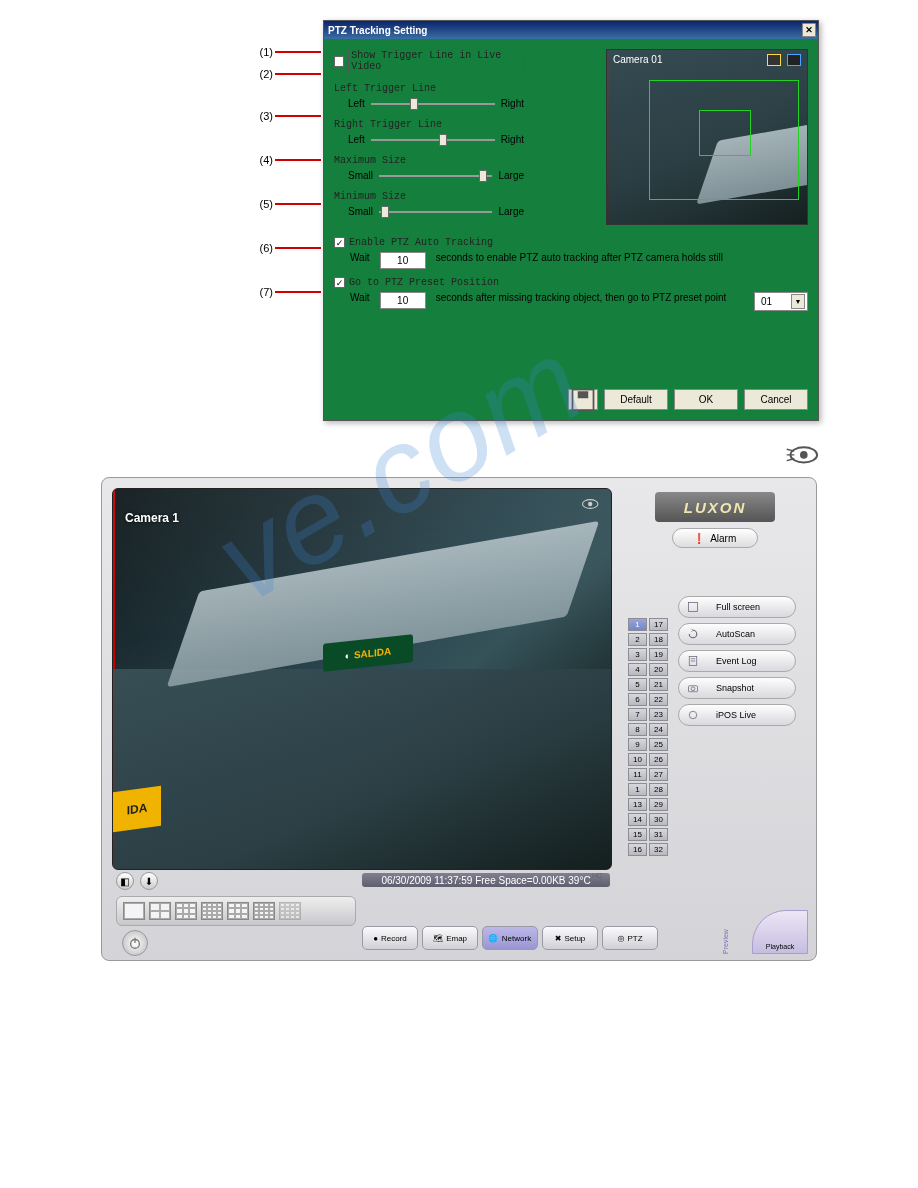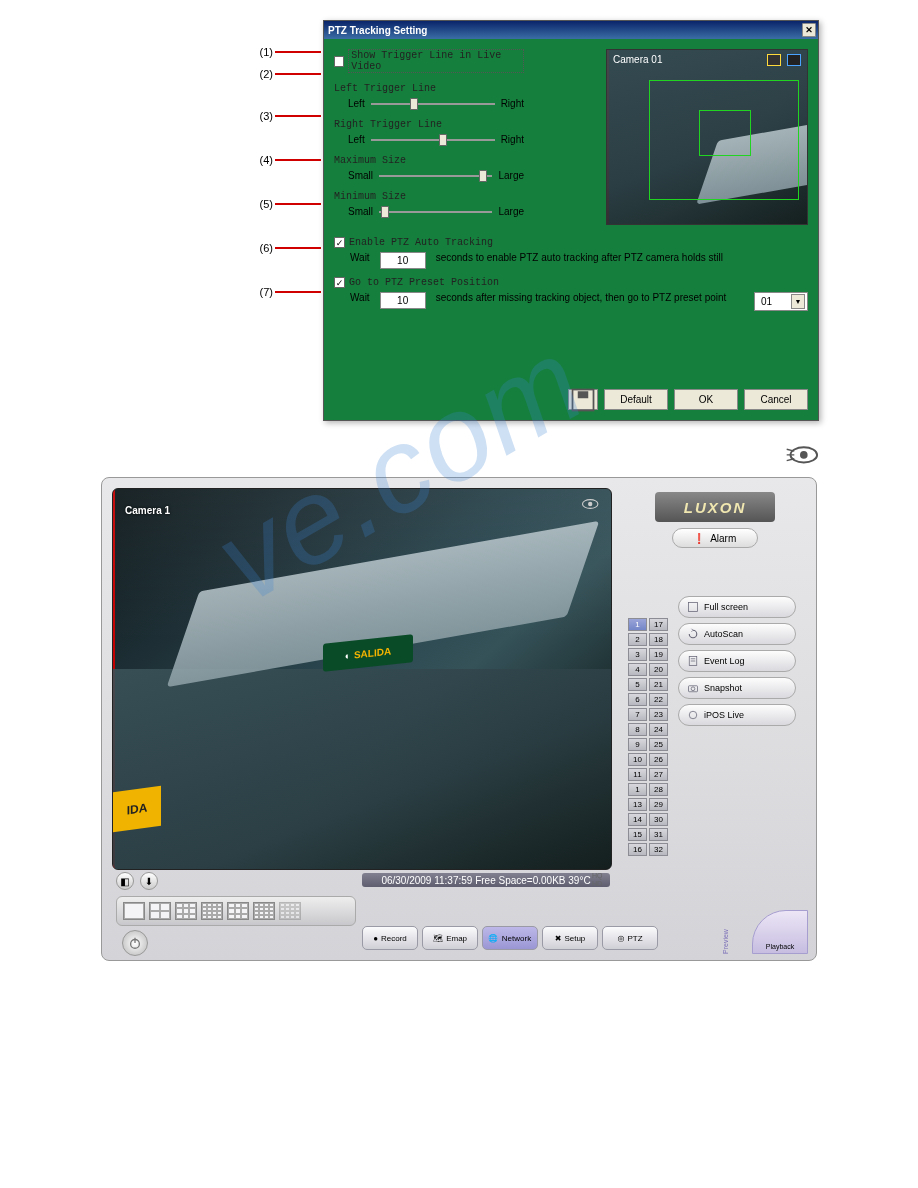--- a/index.html
+++ b/index.html
@@ -106,37 +106,37 @@
     background: linear-gradient(140deg,#0c1619 0%, #1e3036 25%, #2a454e 45%, #355259 60%, #13201f 85%, #0a1314 100%);
     border:1px solid #222; border-radius:6px; overflow:hidden;
   }
   .video-area::before {
     content:""; position:absolute; inset:0;
     background:
       linear-gradient(to bottom, rgba(255,255,255,.06), transparent 40%),
       linear-gradient(to right, rgba(200,0,0,.85) 0, rgba(200,0,0,.85) 2px, transparent 2px) 15% 0/100% 100% no-repeat,
       linear-gradient(to right, rgba(200,0,0,.85) 0, rgba(200,0,0,.85) 2px, transparent 2px) 92% 0/100% 100% no-repeat;
   }
-  .cam-label { position:absolute; top:16px; left:12px; color:#fff; font-size:10px; font-weight:bold; text-shadow:0 0 3px #000; }
+  .cam-label { position:absolute; top:22px; left:12px; color:#fff; font-size:12px; font-weight:bold; text-shadow:0 0 3px #000; }
   .cam-eye { position:absolute; top:8px; right:12px; }
 
   
   .scene-train { position:absolute; top:60px; left:100px; width:370px; height:60px; background:linear-gradient(#b9c7cc,#8fa2a8); transform:skewY(-10deg) skewX(-20deg); border-radius:4px; opacity:.85; }
   .scene-floor { position:absolute; bottom:0; left:0; right:0; height:200px; background:linear-gradient(160deg, #3a5259 0%, #2a3d42 60%, #15201f 100%); opacity:.9; transform:none; }
   .scene-sign { position:absolute; top:150px; left:210px; width:90px; height:28px; background:#0a4b27; border-radius:3px; display:flex;align-items:center;justify-content:center; color:#f4b400; font-weight:bold; font-size:10px; transform:skewY(-6deg); }
   .scene-yellow { position:absolute; bottom:40px; left:0; width:48px; height:40px; background:#f0b400; color:#222; font-weight:bold; font-size:12px; display:flex;align-items:center;justify-content:center; transform:skewY(-8deg); }
 
   .right-panel { position:absolute; top:10px; right:10px; bottom:10px; width:182px; }
   .logo { width:120px; height:30px; margin:4px auto 6px auto; background:linear-gradient(#888,#555); border-radius:4px; color:#efe6b0; font-weight:bold; font-style:italic; letter-spacing:2px; display:flex;align-items:center;justify-content:center; font-size:15px; }
   .alarm-pill { width:86px; height:20px; margin:0 auto 50px auto; background:linear-gradient(#fff,#ddd); border:1px solid #aaa; border-radius:12px; font-size:10px; display:flex;align-items:center;justify-content:center; gap:4px; }
   .cam-grid { position:absolute; top:130px; right:136px; width:42px; display:grid; grid-template-columns:repeat(2,19px); gap:2px; }
   .cam-cell { height:13px; background:linear-gradient(#d7d7dd,#b8b8c0); border:1px solid #8c8c94; font-size:8px; display:flex;align-items:center;justify-content:center; }
   .cam-cell.active { background:linear-gradient(#9aa4d8,#7486c8); color:#fff; }
   .rbtns { position:absolute; top:108px; right:10px; width:118px; display:flex; flex-direction:column; gap:5px; }
-  .pill { height:22px; background:linear-gradient(#fdfdfd,#d9d9de); border:1px solid #aaa; border-radius:12px; font-size:9px; display:flex;align-items:center;justify-content:flex-start; padding-left:8px; gap:5px; }
+  .pill { height:22px; background:linear-gradient(#fdfdfd,#d9d9de); border:1px solid #aaa; border-radius:12px; font-size:9px; display:flex;align-items:center;justify-content:flex-start; padding-left:8px; gap:17px; }
   .pill svg { width:12px; height:12px; }
 
   
   .status-strip { position:absolute; left:260px; top:395px; width:248px; height:14px; background:linear-gradient(#808090,#5e5e70); border-radius:3px; color:#fff; font-size:10px; display:flex;align-items:center;justify-content:center; }
   .bot-icons { position:absolute; left:14px; top:394px; display:flex; gap:6px; }
   .round { width:18px; height:18px; border-radius:50%; background:linear-gradient(#fff,#ccc); border:1px solid #999; display:flex;align-items:center;justify-content:center; font-size:10px; }
 
   .layout-strip { position:absolute; left:14px; top:418px; width:240px; height:30px; background:linear-gradient(#eee,#c8c8cc); border:1px solid #aaa; border-radius:6px; display:flex; align-items:center; gap:4px; padding:0 6px; }
   .layout-cell { width:22px; height:18px; border:1px solid #888; background:#f4f4f6; display:grid; }
   .g1 { grid-template: 1fr/1fr; }

